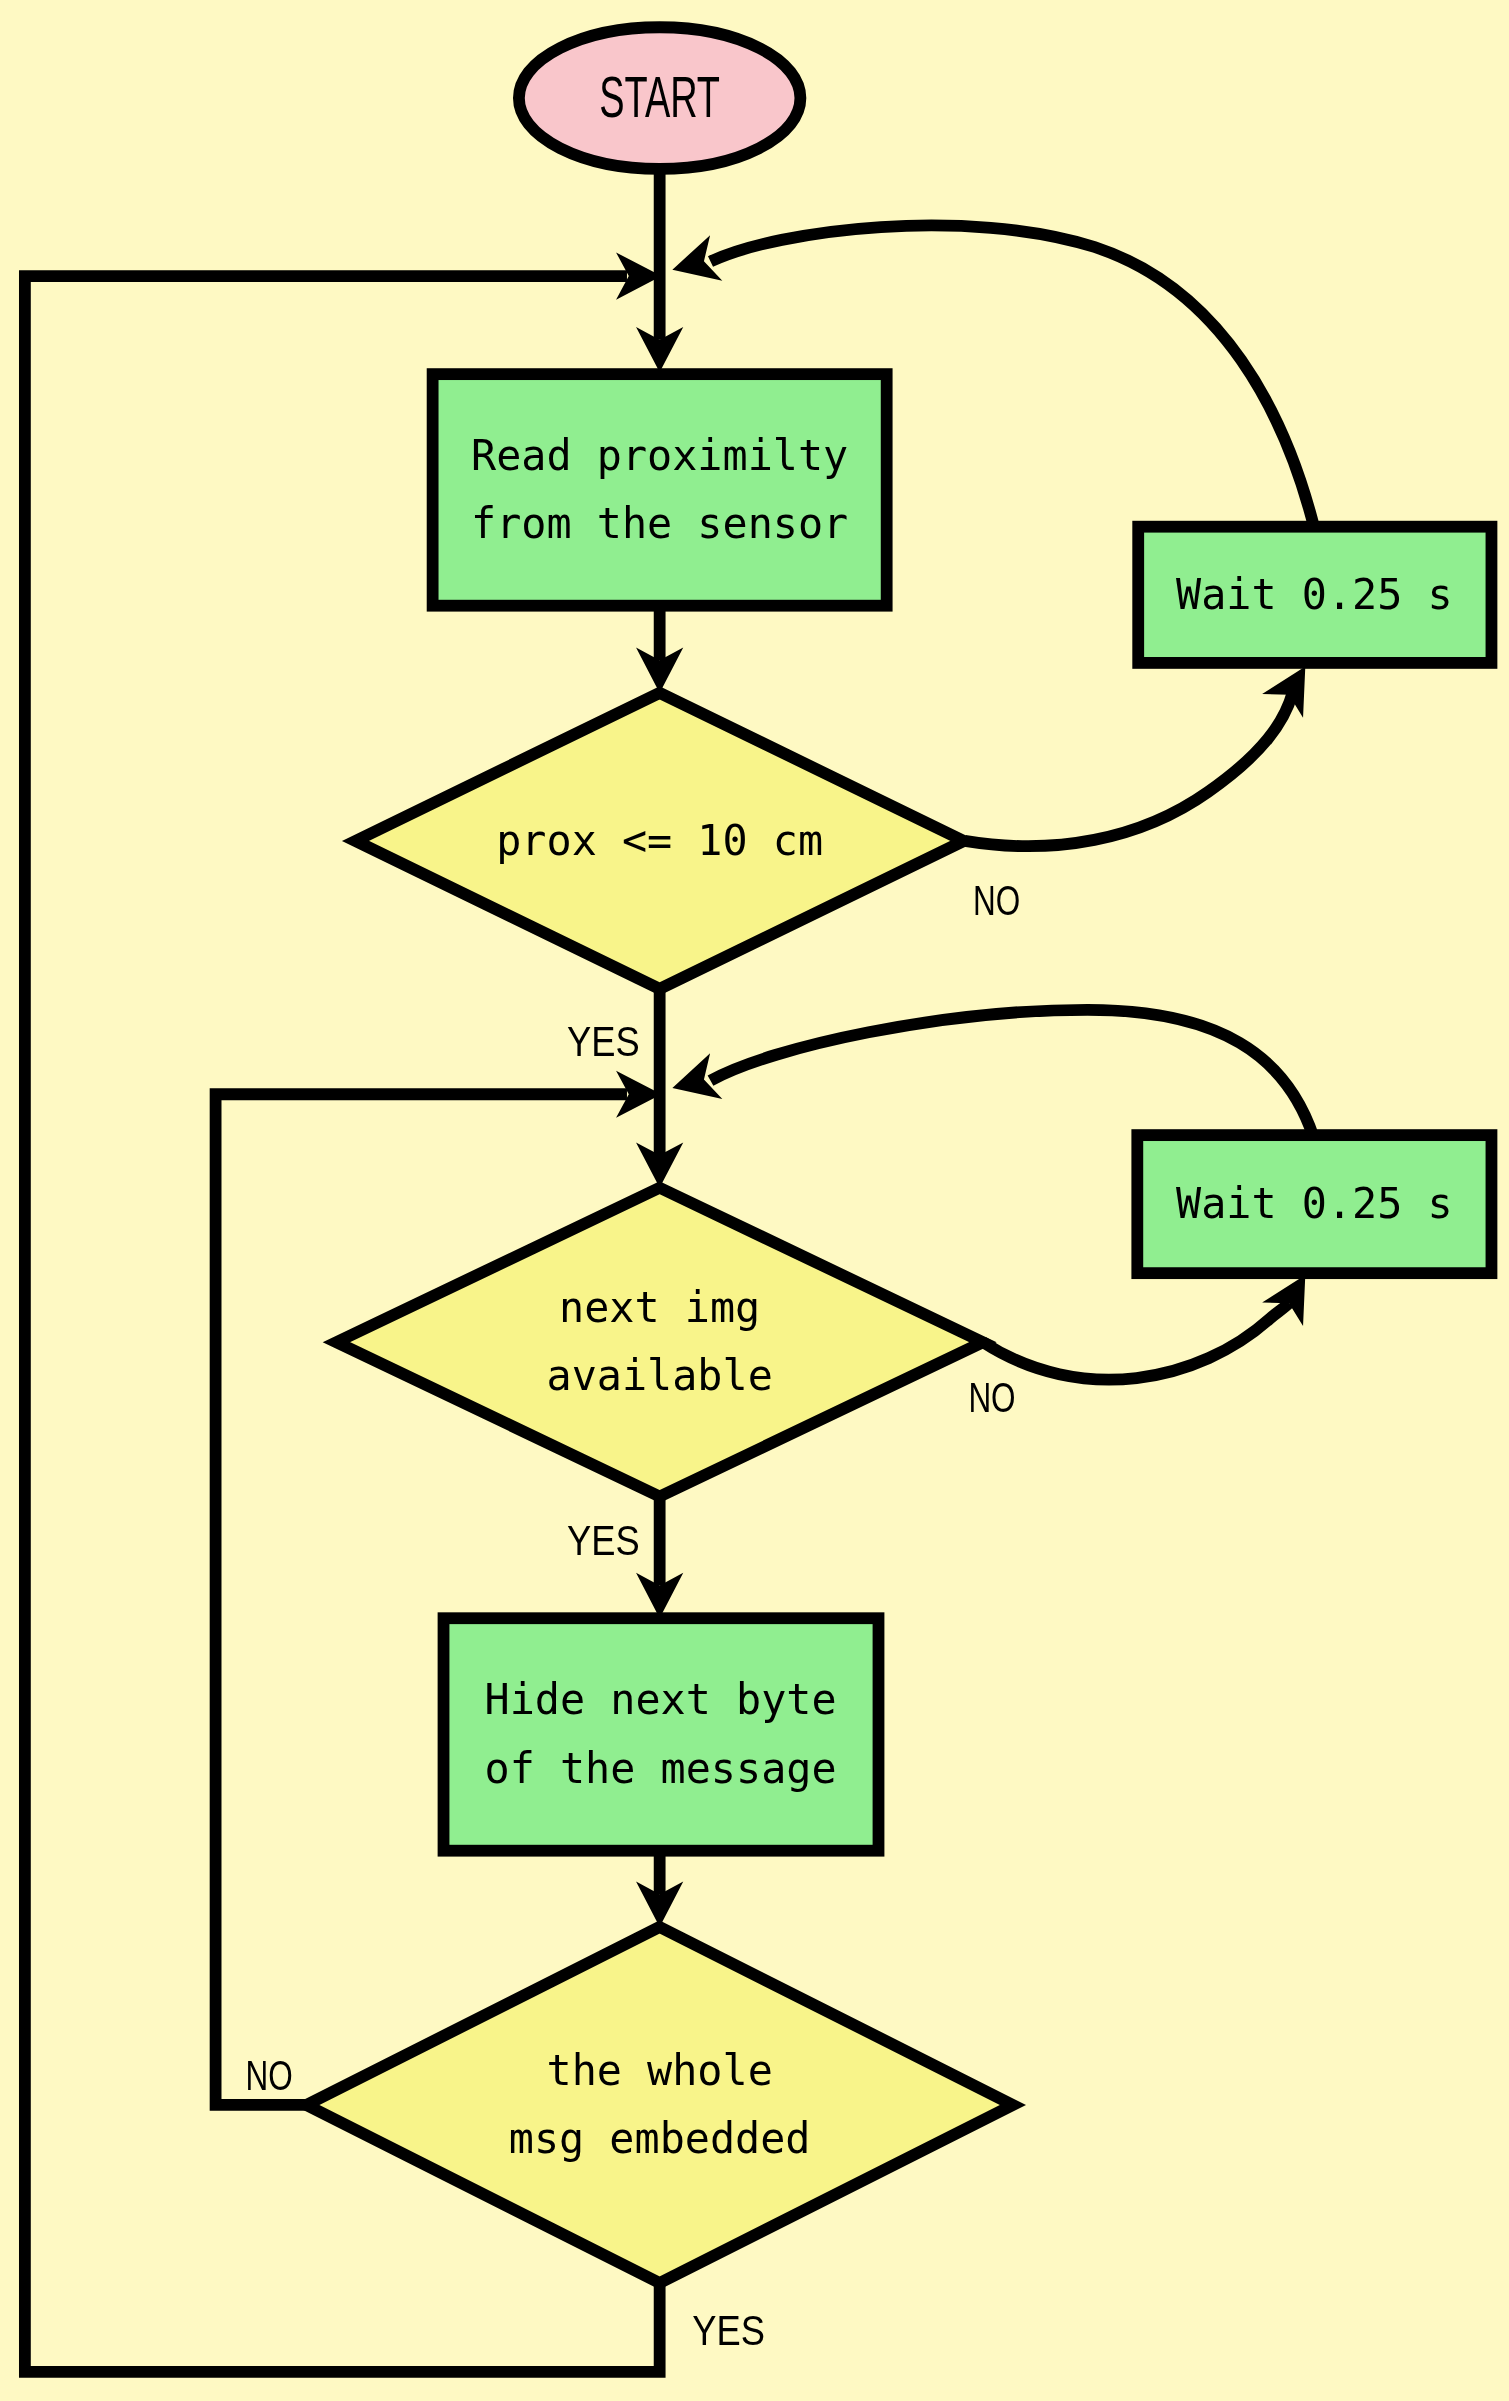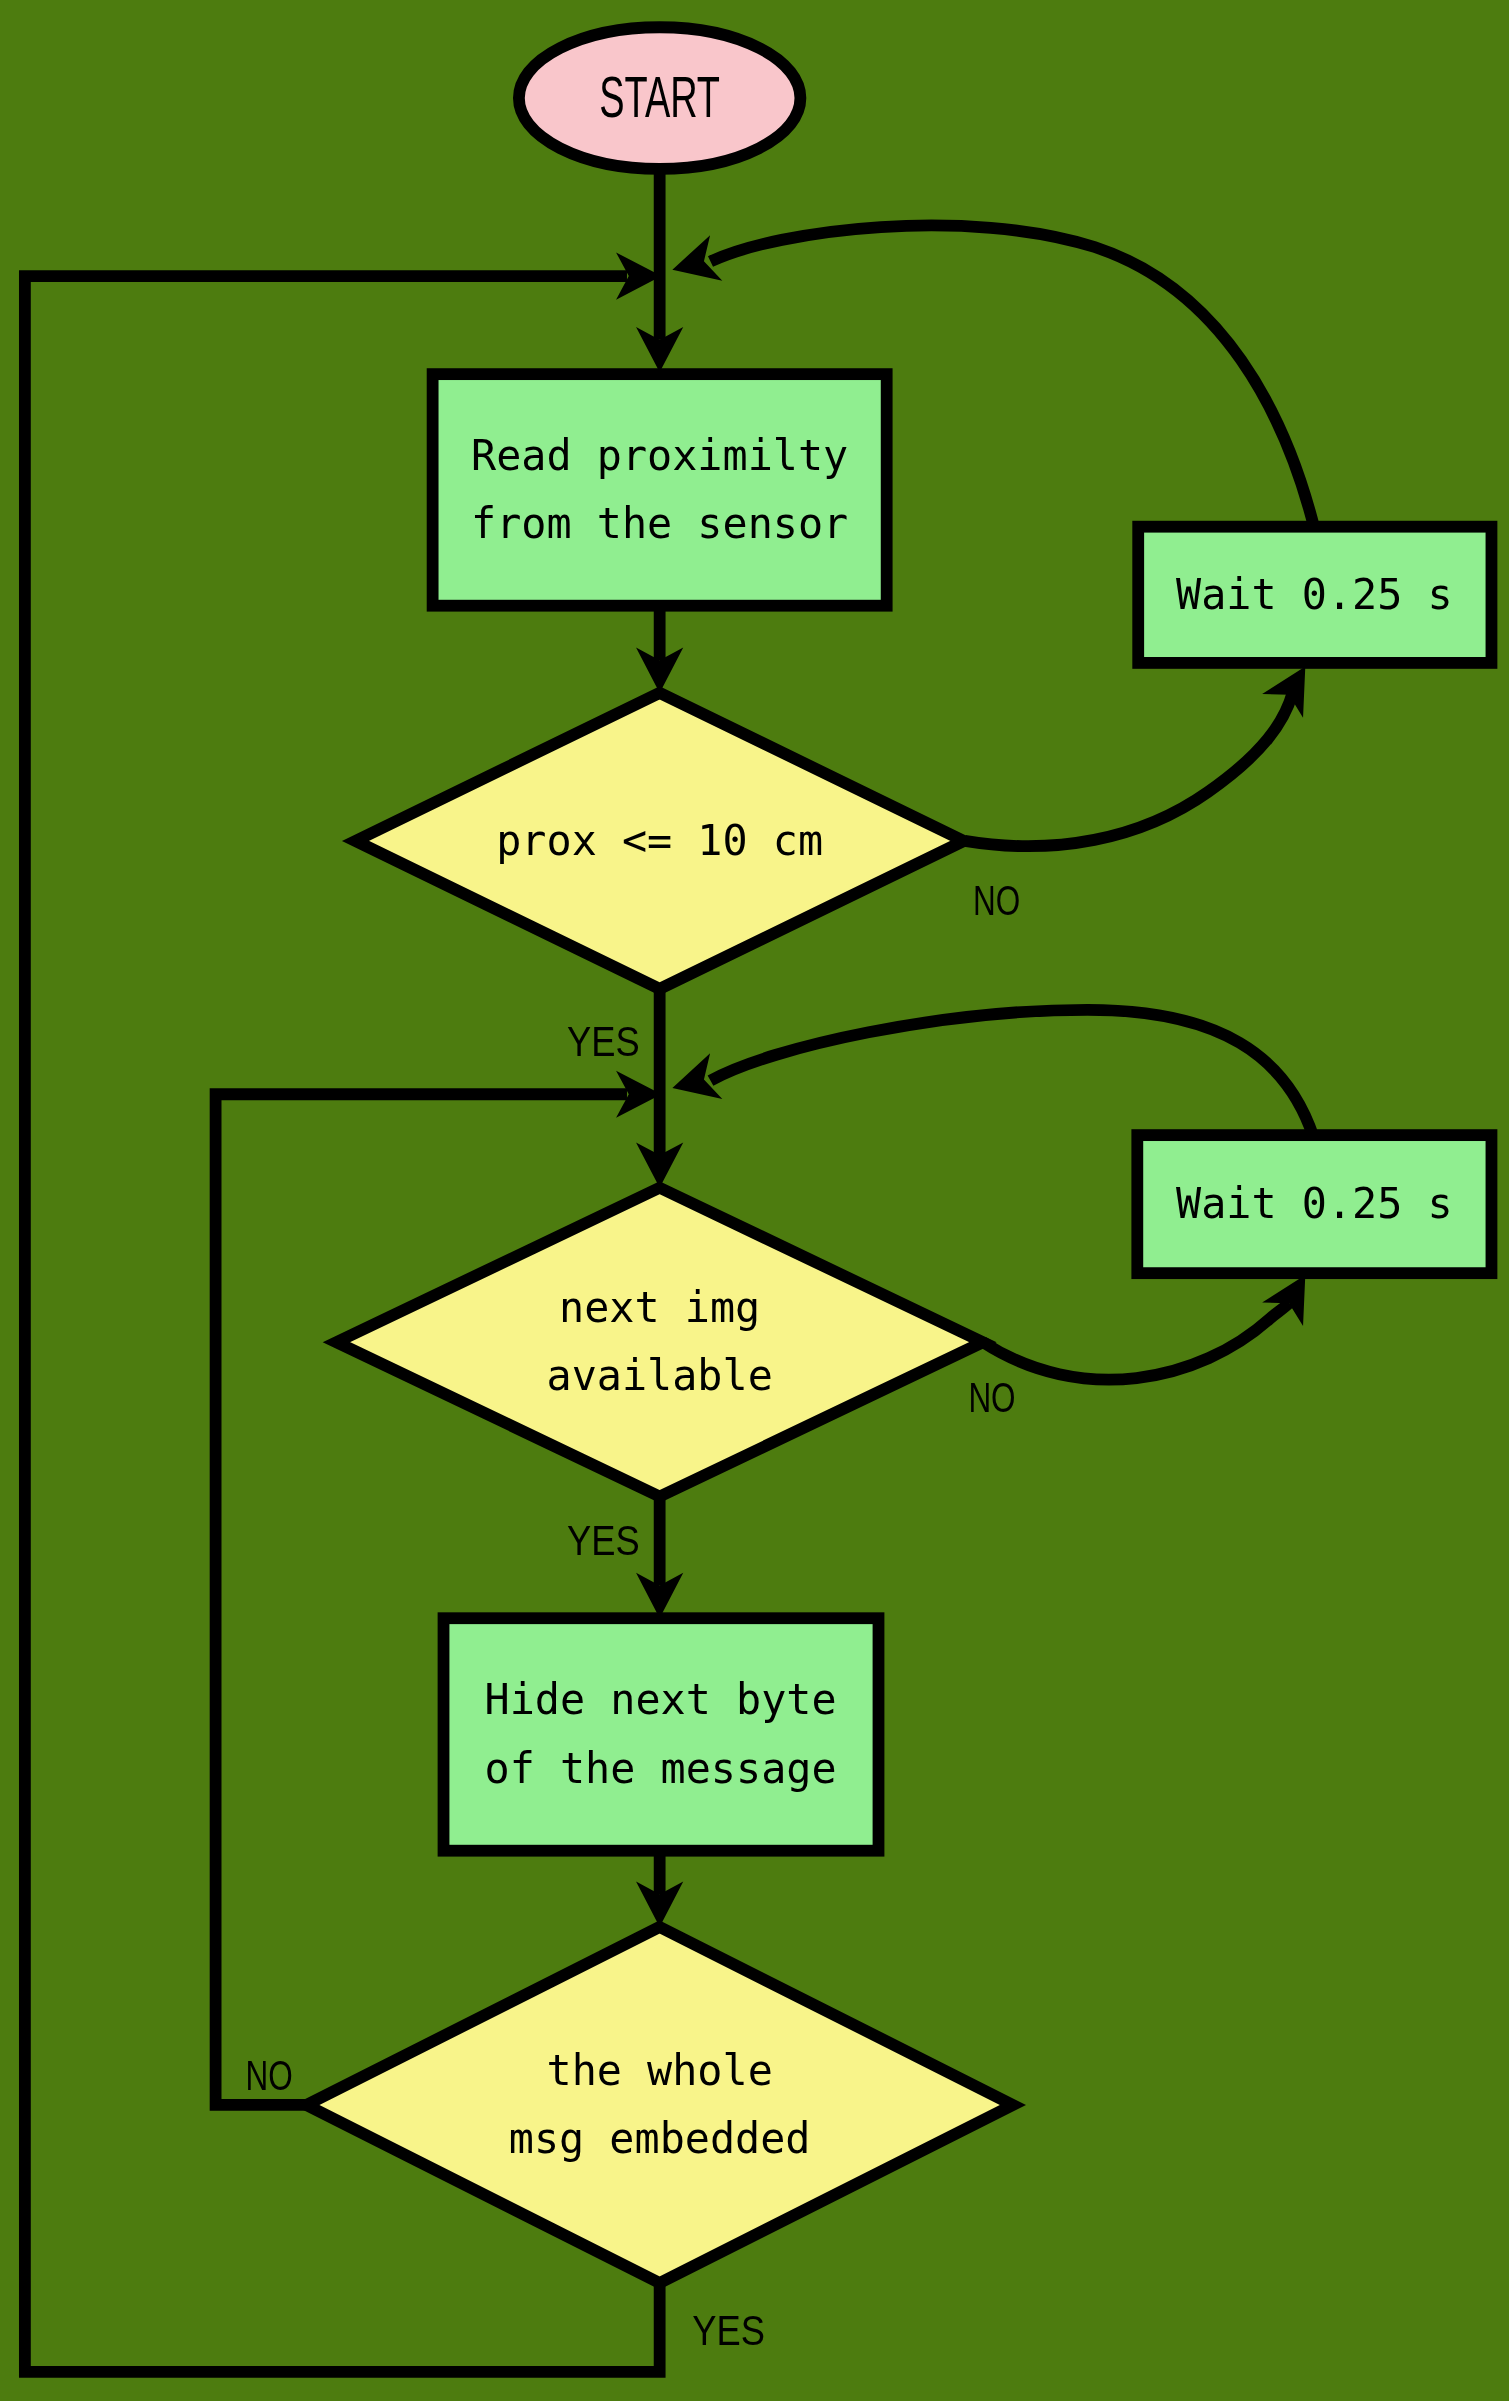--- a/index.html
+++ b/index.html
@@ -3,21 +3,21 @@
 <meta charset="utf-8">
 <style>
   html, body {
     margin: 0;
     padding: 0;
     background: #ffffff;
   }
   .stage {
     width: 1510px;
     height: 2401px;
-    background: #4d7c0f;
+    background: #fef9c3;
     position: relative;
   }
   svg { display: block; }
   .edge {
     fill: none;
     stroke: #000000;
     stroke-width: 13;
     stroke-linejoin: miter;
   }
   .shape {

